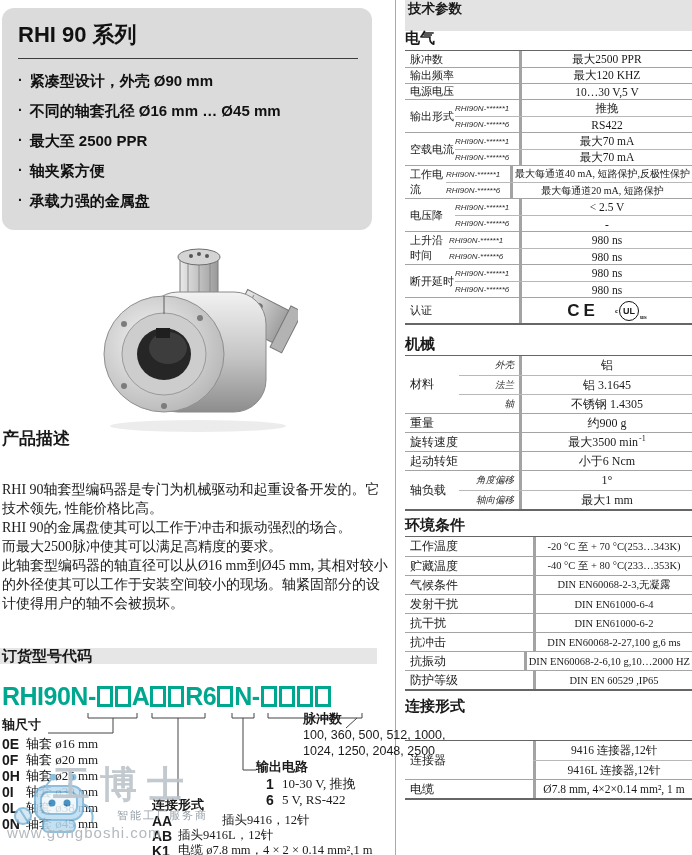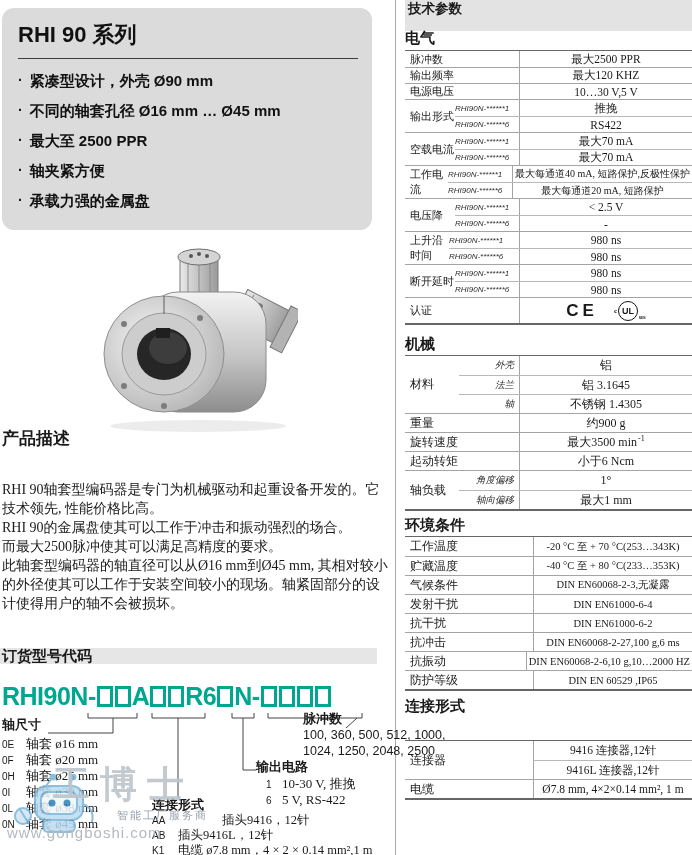--- a/index.html
+++ b/index.html
@@ -31,21 +31,21 @@
                font-size:15px; font-weight:bold; line-height:16px; padding-left:2px; }
   .code-line { position:absolute; left:2px; top:683px; height:26px; display:flex; align-items:center;
                font-family:"Liberation Sans",sans-serif; font-weight:bold; font-size:25px;
                letter-spacing:-0.5px; color:#00A78F; white-space:nowrap; }
   .cbox { width:16px; height:21px; border:3px solid #00A78F; margin:0 1px; flex:none; }
   .leads { position:absolute; left:0; top:708px; }
 
   .olabel { position:absolute; font-size:13px; font-weight:bold; }
   .olist { position:absolute; font-size:13px; }
   .orow { display:flex; height:16px; align-items:center; }
-  .ocode { font-family:"Liberation Sans",sans-serif; font-weight:normal; font-size:10px; width:24px; flex:none; }
+  .ocode { font-family:"Liberation Sans",sans-serif; font-weight:bold; font-size:14px; width:24px; flex:none; }
   .ocode.w14 { width:16px; } .ocode.w26 { width:26px; }
   .odesc { font-size:13px; }
   .pulse-line { height:16px; font-family:"Liberation Sans",sans-serif; font-size:12.5px; }
 
   
   .watermark { position:absolute; left:5px; top:760px; width:392px; height:95px; z-index:5; pointer-events:none; }
   .wm-brand { position:absolute; left:48px; top:0; font-size:37px; font-weight:bold; letter-spacing:10px;
               color:#bcc5cc; opacity:.9; }
   .wm-tag { position:absolute; left:112px; top:48px; font-size:11px; letter-spacing:2px; color:#98a2ab; }
   .wm-url { position:absolute; left:2px; top:64px; font-size:15px; letter-spacing:1px; color:#b3b9be;
@@ -61,21 +61,21 @@
 
   .tbl { position:absolute; left:405px; width:287px; border-top:1.5px solid #666; border-bottom:2px solid #666; }
   .tbl.elec { top:50px; } .tbl.mech { top:355px; } .tbl.env { top:536px; } .tbl.conn { top:740px; }
   .trow { display:flex; border-top:1px solid #a4a4a4; align-items:stretch; }
   .tbl .trow:first-child { border-top:none; }
   .lab { display:flex; align-items:center; padding-left:5px; }
   .subs { flex:1; display:flex; flex-direction:column; }
   .srow { display:flex; border-top:1px solid #b8b8b8; align-items:stretch; flex:1; }
   .subs .srow:first-child { border-top:none; }
   .slab { display:flex; align-items:center; }
-  .val { flex:1; border-left:1px solid #a3a3a3; display:flex; align-items:center; justify-content:center;
+  .val { flex:1; border-left:3px solid #a3a3a3; display:flex; align-items:center; justify-content:center;
          text-align:center; padding:0 2px; }
 
   .elec .trow, .elec .srow { min-height:16px; }
   .elec .lab { width:50px; font-size:11px; }
   .elec .lab.wide { width:114px; }
   .elec .lab.narrow { width:44px; }
   .elec .slab { width:64px; font-size:8px; font-style:italic; font-family:"Liberation Sans",sans-serif; color:#2e2e2e; }
   .elec .rise .slab { width:70px; }
   .elec .val { font-size:11.5px; }
   .elec .val.small { font-size:10px; white-space:nowrap; }

